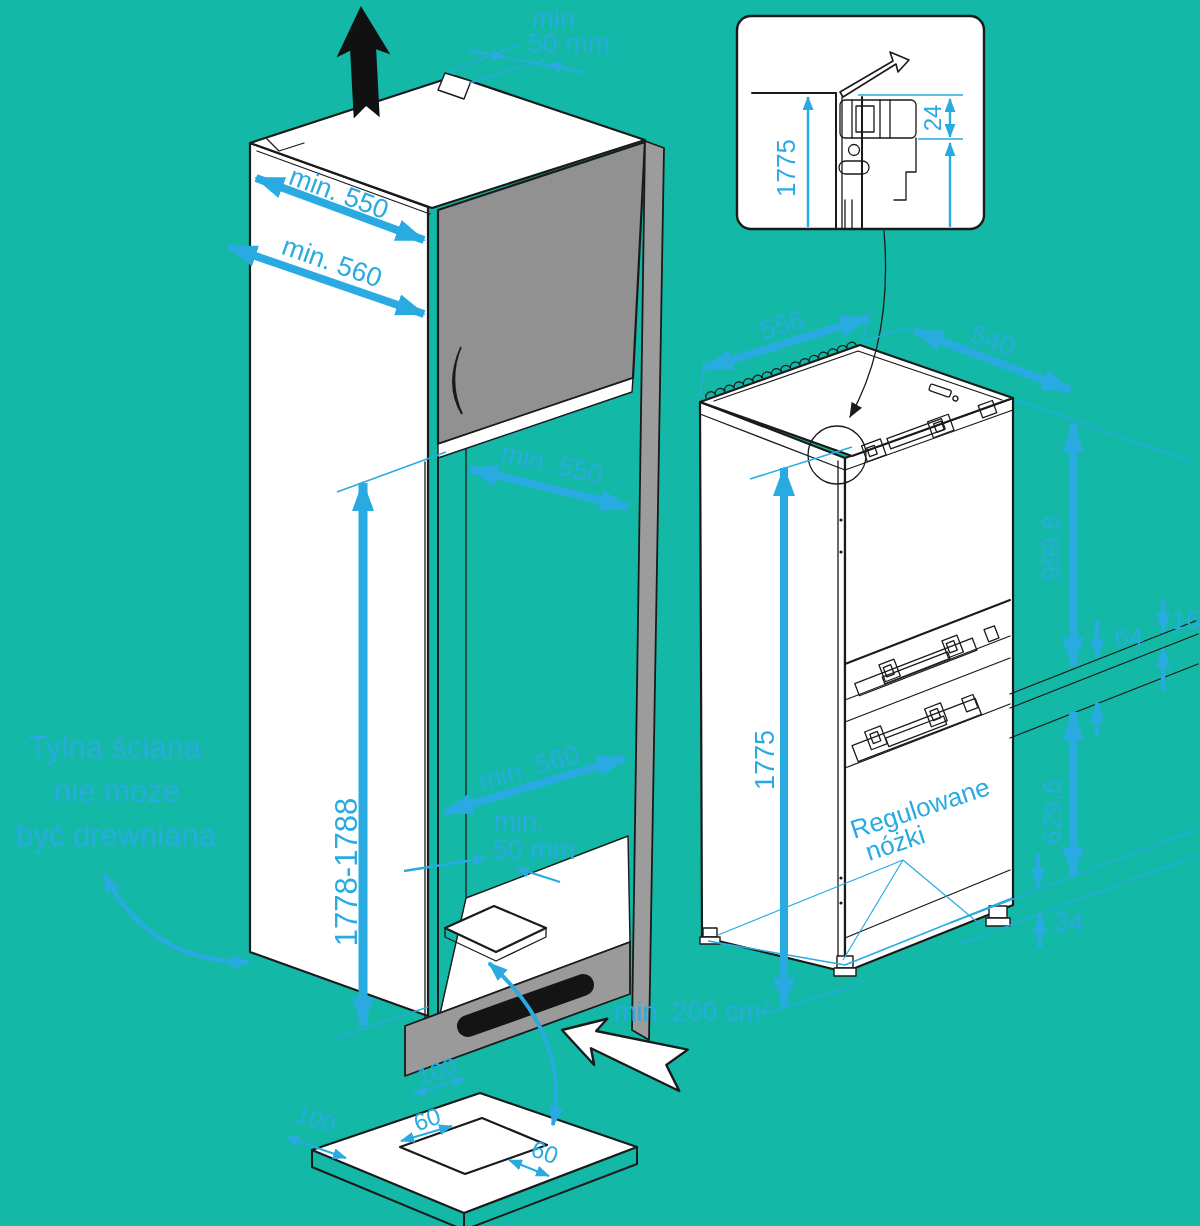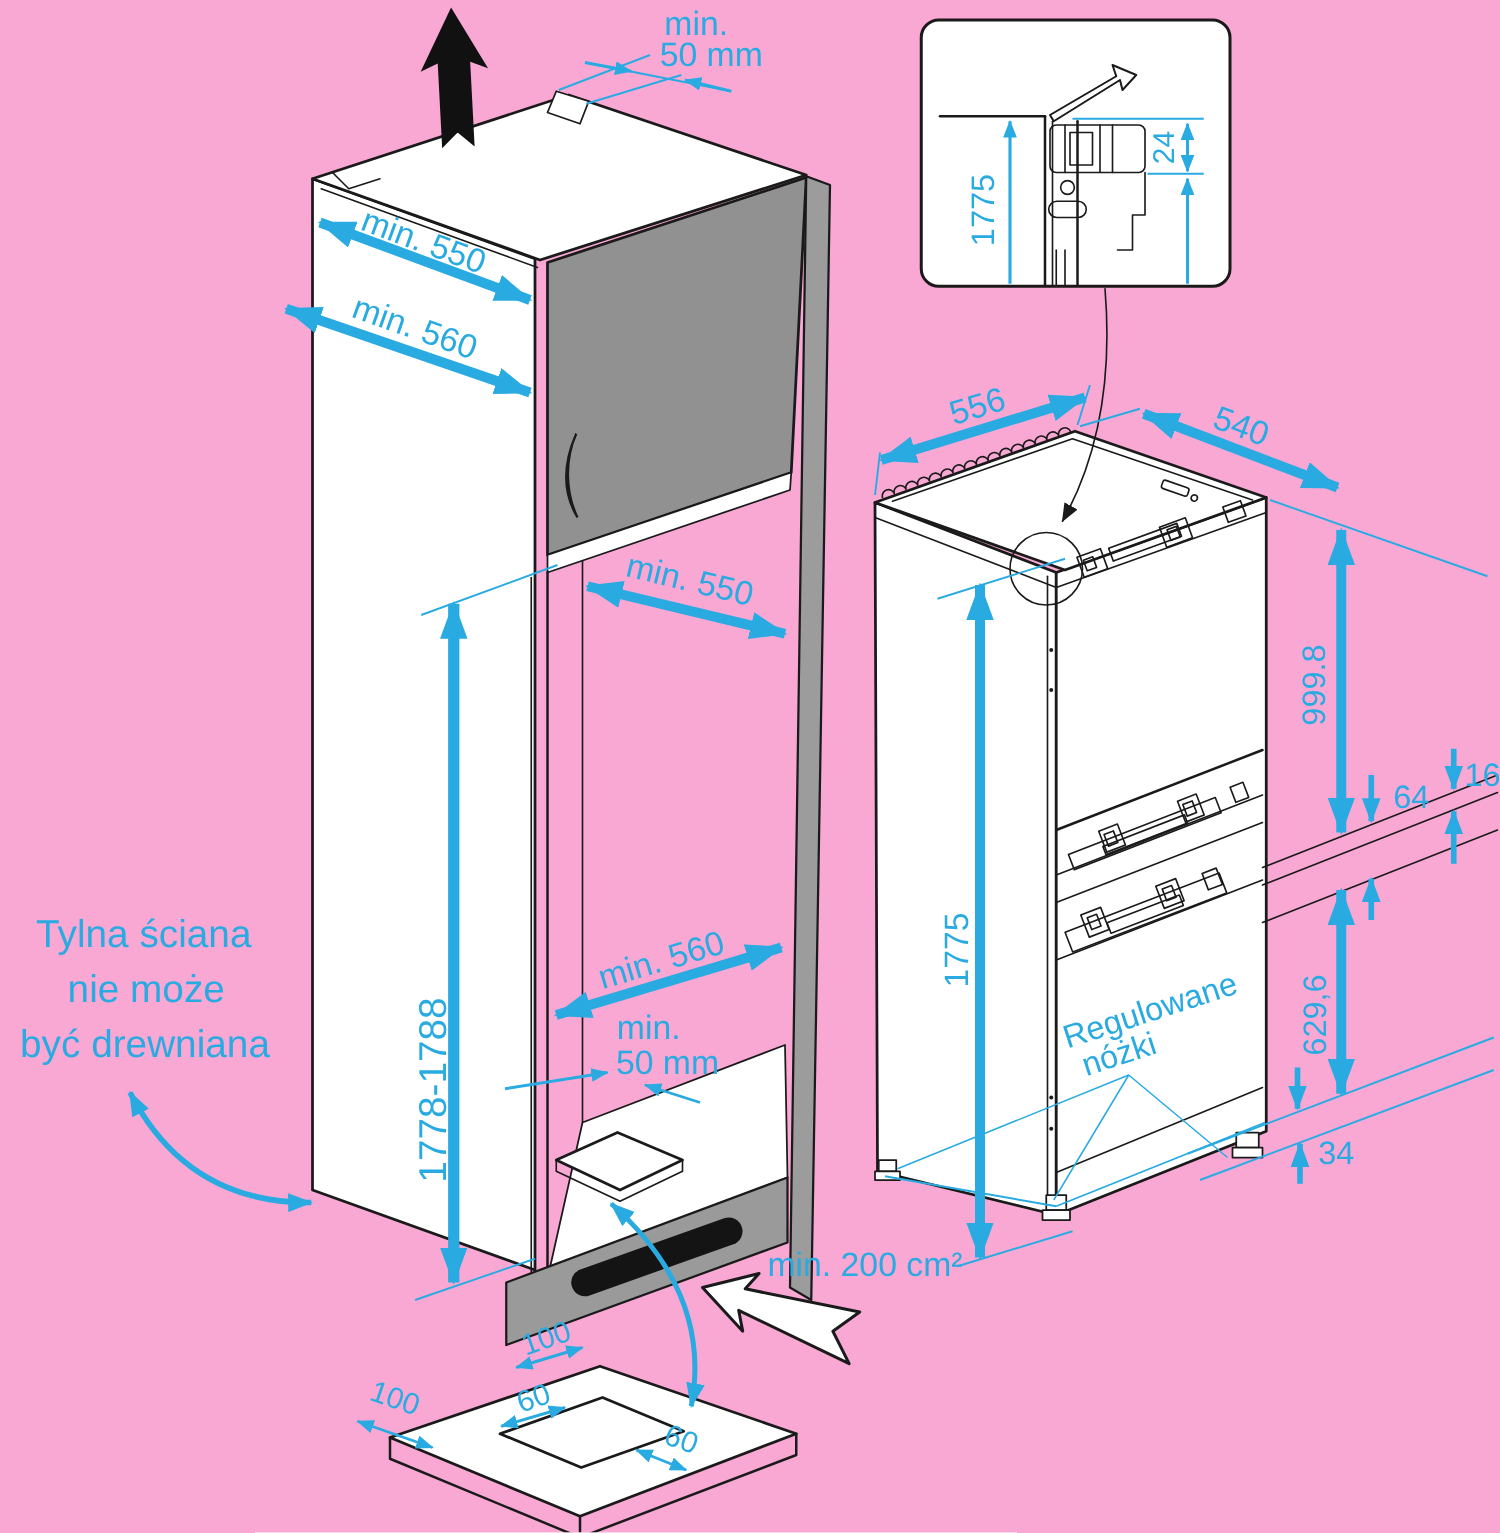--- a/index.html
+++ b/index.html
@@ -1,16 +1,16 @@
 <!DOCTYPE html>
 <html><head>
 <meta charset="utf-8">
 <style>
   html,body{margin:0;padding:0;background:#fff;}
-  #stage{position:relative;width:1200px;height:1226px;background:#f9a8d4;overflow:hidden;}
+  #stage{position:relative;width:1200px;height:1226px;background:#14b8a6;overflow:hidden;}
   svg{display:block;}
   text{font-family:"Liberation Sans",sans-serif;fill:#29abe2;}
   .dim{font-size:27px;}
   .dim26{font-size:26px;}
   .dim24{font-size:24px;}
   .big{font-size:31px;}
   .note{font-size:31px;}
   .ln{stroke:#1a1a1a;fill:none;stroke-width:2;stroke-linejoin:round;stroke-linecap:round;}
   .ln1{stroke:#1a1a1a;fill:none;stroke-width:1.3;stroke-linejoin:round;stroke-linecap:round;}
   .fw{fill:#ffffff;stroke:#1a1a1a;stroke-width:2.2;stroke-linejoin:round;}

